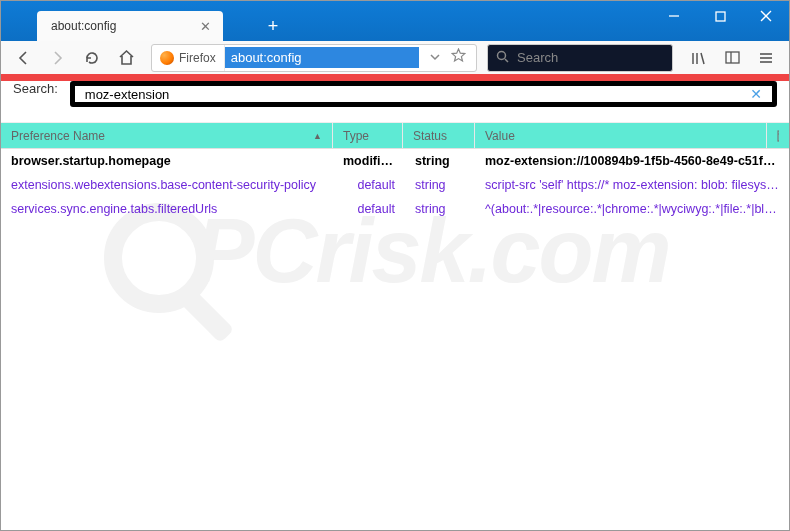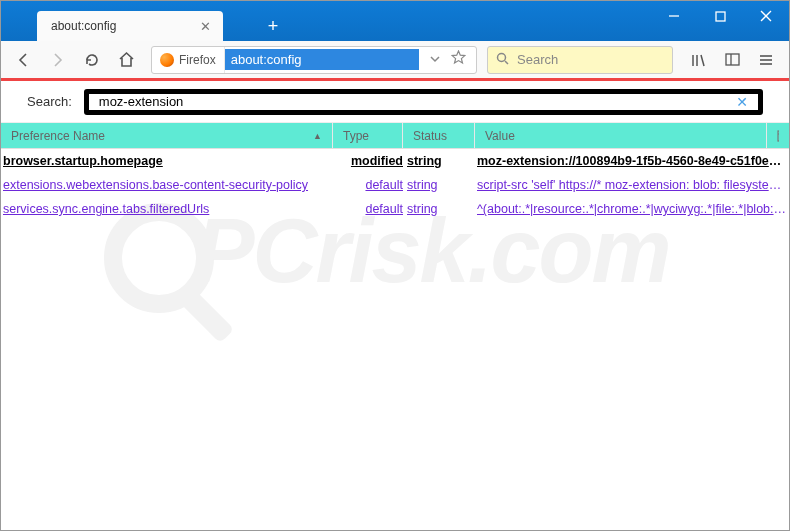--- a/index.html
+++ b/index.html
@@ -6,54 +6,54 @@
     body { width: 790px; height: 531px; background: #fff; overflow: hidden; border: 1px solid #999; }
     
     .titlebar { height: 40px; background: linear-gradient(#0f7bd6, #0c6fc4); display: flex; align-items: flex-end; justify-content: flex-end; position: relative; }
     .tab { position: absolute; left: 36px; top: 10px; height: 30px; background: #fafafa; border-radius: 4px 4px 0 0; display: flex; align-items: center; padding: 0 12px 0 14px; min-width: 186px; font-size: 12px; color: #333; }
     .tab-close { margin-left: auto; color: #777; font-size: 13px; }
     .newtab { position: absolute; left: 260px; top: 13px; width: 24px; height: 24px; display: flex; align-items: center; justify-content: center; color: #fff; font-size: 18px; }
     .win-controls { display: flex; height: 30px; align-self: flex-start; }
     .win-btn { width: 46px; height: 30px; display: flex; align-items: center; justify-content: center; color: #fff; }
     .win-btn svg { stroke: #fff; fill: none; stroke-width: 1.3; }
     
-    .toolbar { height: 40px; background: #f9f9f9; border-bottom: 3px solid #ef4444; display: flex; align-items: center; padding: 0 8px; gap: 4px; }
+    .toolbar { height: 40px; background: #f9f9f9; border-bottom: 7px solid #ef4444; display: flex; align-items: center; padding: 0 8px; gap: 4px; }
     .nav-btn { width: 30px; height: 30px; display: flex; align-items: center; justify-content: center; color: #555; border-radius: 3px; }
     .nav-btn.disabled { color: #bbb; }
     .nav-btn svg { stroke: currentColor; fill: none; stroke-width: 1.6; }
     
     .urlbar { flex: 1; height: 28px; border: 1px solid #ccc; border-radius: 3px; display: flex; align-items: center; background: #fff; margin: 0 6px; }
     .fx-brand { display: flex; align-items: center; gap: 5px; padding: 0 8px; font-size: 12px; color: #555; border-right: 1px solid #e8e8e8; height: 100%; }
     .fx-logo { width: 14px; height: 14px; border-radius: 50%; background: radial-gradient(circle at 30% 30%, #ffb14a, #ff7b00 60%, #b33f00); position: relative; }
     .url-text { flex: 1; font-size: 13px; padding: 3px 6px; background: #2d87e0; color: #fff; }
     .url-text::selection { background: #2d87e0; color: #fff; }
     .url-end { display: flex; align-items: center; gap: 10px; padding: 0 10px; color: #888; }
     
-    .searchbar { width: 186px; height: 28px; border: 1px solid #ccc; border-radius: 3px; display: flex; align-items: center; background: #fef9c3; padding: 0 8px; gap: 8px; font-size: 13px; color: #888; }
+    .searchbar { width: 186px; height: 28px; border: 1px solid #ccc; border-radius: 3px; display: flex; align-items: center; background: #0f172a; padding: 0 8px; gap: 8px; font-size: 13px; color: #888; }
     
     .right-icons { display: flex; gap: 4px; margin-left: 6px; }
     
-    .config-search { height: 42px; display: flex; align-items: center; padding: 0 26px; gap: 12px; border-bottom: 1px solid #eee; }
+    .config-search { height: 42px; display: flex; align-items: flex-start; padding: 0 12px; gap: 12px; border-bottom: 1px solid #eee; }
     .config-search-label { font-size: 13px; color: #333; }
     .config-search-box { flex: 1; height: 26px; border: 5px solid #000000; border-radius: 3px; display: flex; align-items: center; padding: 0 10px; font-size: 13px; color: #333; }
     .config-search-box input { border: none; outline: none; flex: 1; font-size: 13px; }
     .clear-x { color: #4aa0e6; font-size: 14px; }
     
     .table-head { height: 26px; display: flex; align-items: center; font-size: 12px; color: #666; background: #5eead4; border-bottom: 1px solid #e0e0e0; }
     .th { padding: 0 10px; border-right: 1px solid #e8e8e8; height: 100%; display: flex; align-items: center; }
     .th.name { width: 332px; justify-content: space-between; }
     .th.status { width: 72px; }
     .th.type { width: 70px; }
     .th.value { flex: 1; }
     .th.last { width: 22px; border-right: none; justify-content: center; }
     .sort-ind { font-size: 9px; color: #666; }
     
     .rows { font-size: 12.5px; }
     .row { height: 24px; display: flex; align-items: center; }
-    .cell { padding: 0 2px; overflow: hidden; white-space: nowrap; text-overflow: ellipsis; text-decoration: underline; }
+    .cell { padding: 0 10px; overflow: hidden; white-space: nowrap; text-overflow: ellipsis; }
     .cell.name { width: 332px; }
     .cell.status { width: 72px; text-align: right; }
     .cell.type { width: 70px; }
     .cell.value { flex: 1; }
     .row.modified { font-weight: 700; color: #000; }
     .row.default { color: #6d28d9; }
     
     .watermark { position: absolute; left: 0; right: 16px; top: 200px; text-align: center; font-size: 90px; font-weight: 600; color: #f2f2f2; letter-spacing: -2px; pointer-events: none; z-index: 0; font-style: italic; }
     .watermark .mag { display: inline-block; width: 110px; height: 110px; border: 18px solid #f2f2f2; border-radius: 50%; position: relative; vertical-align: middle; margin-right: -20px; }
     .watermark .mag::after { content: ""; position: absolute; width: 20px; height: 60px; background: #f2f2f2; bottom: -50px; right: -20px; transform: rotate(-45deg); border-radius: 6px; }

